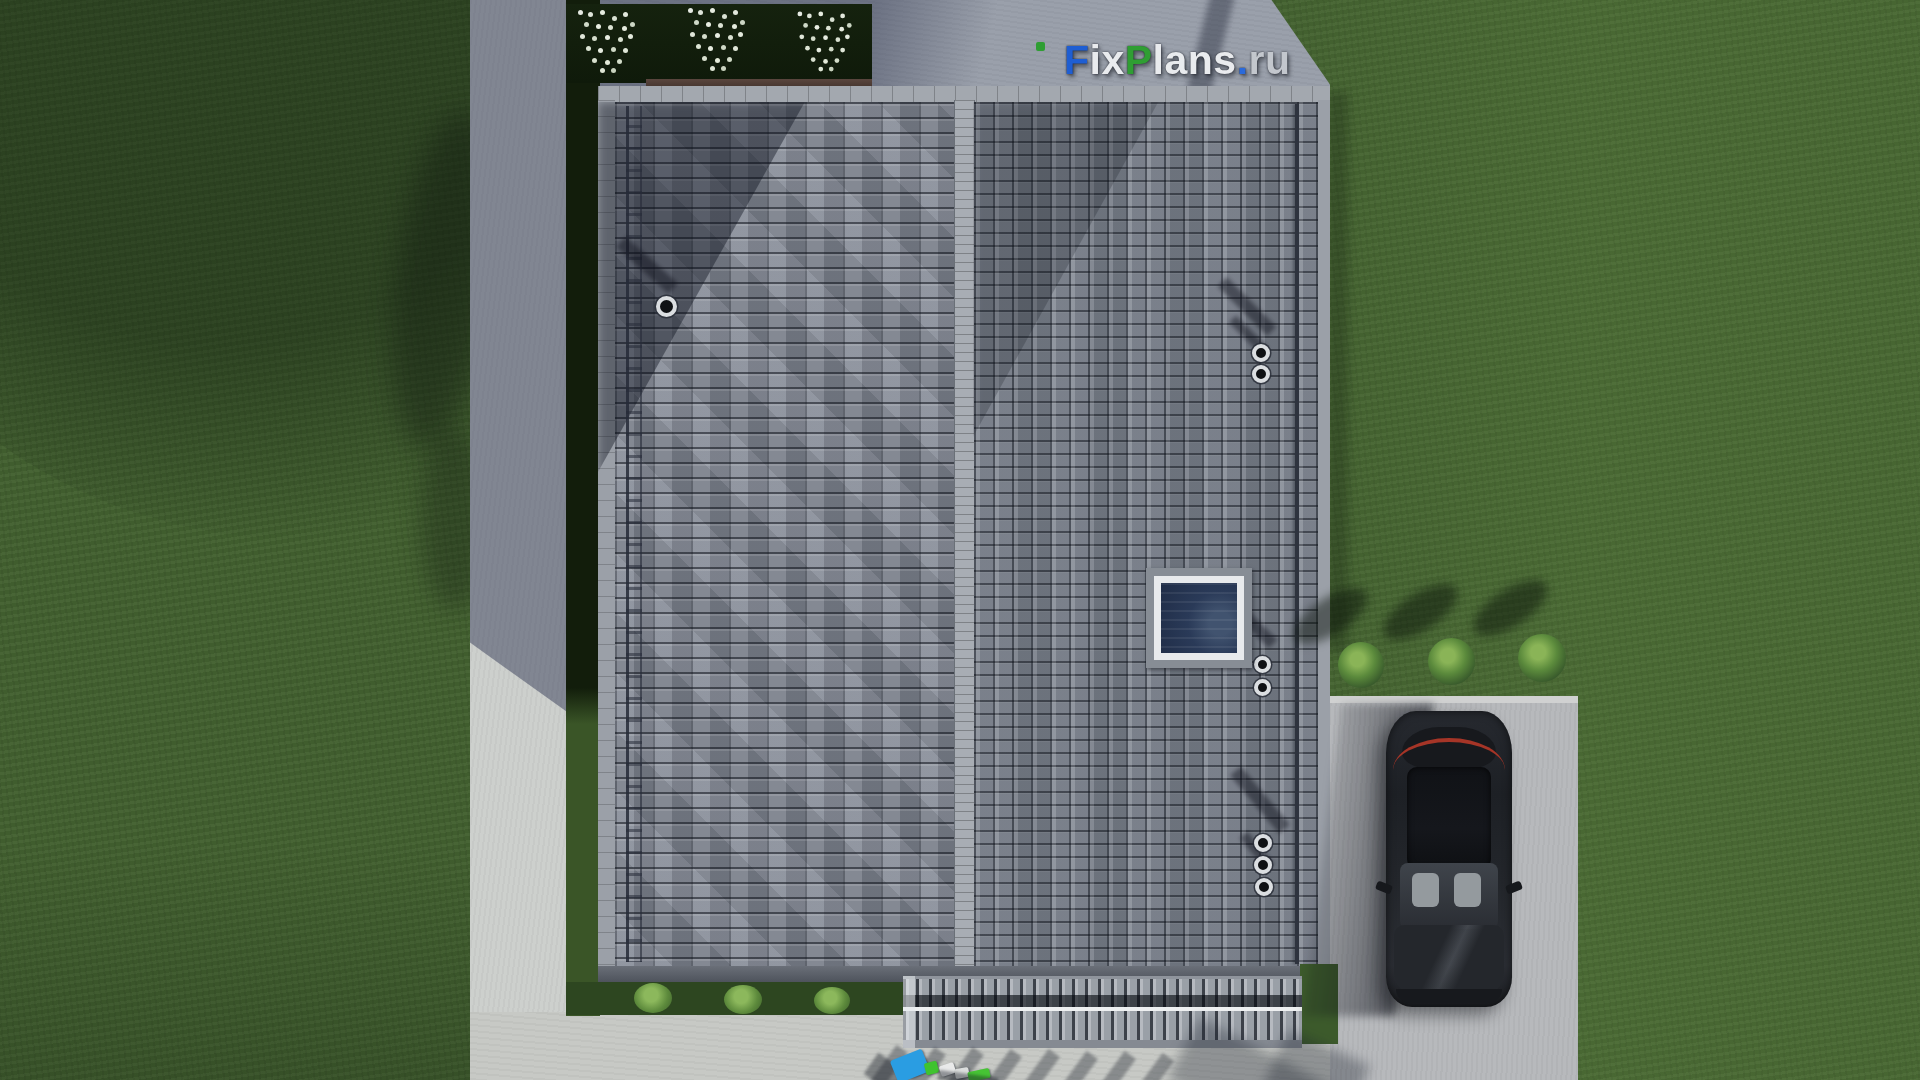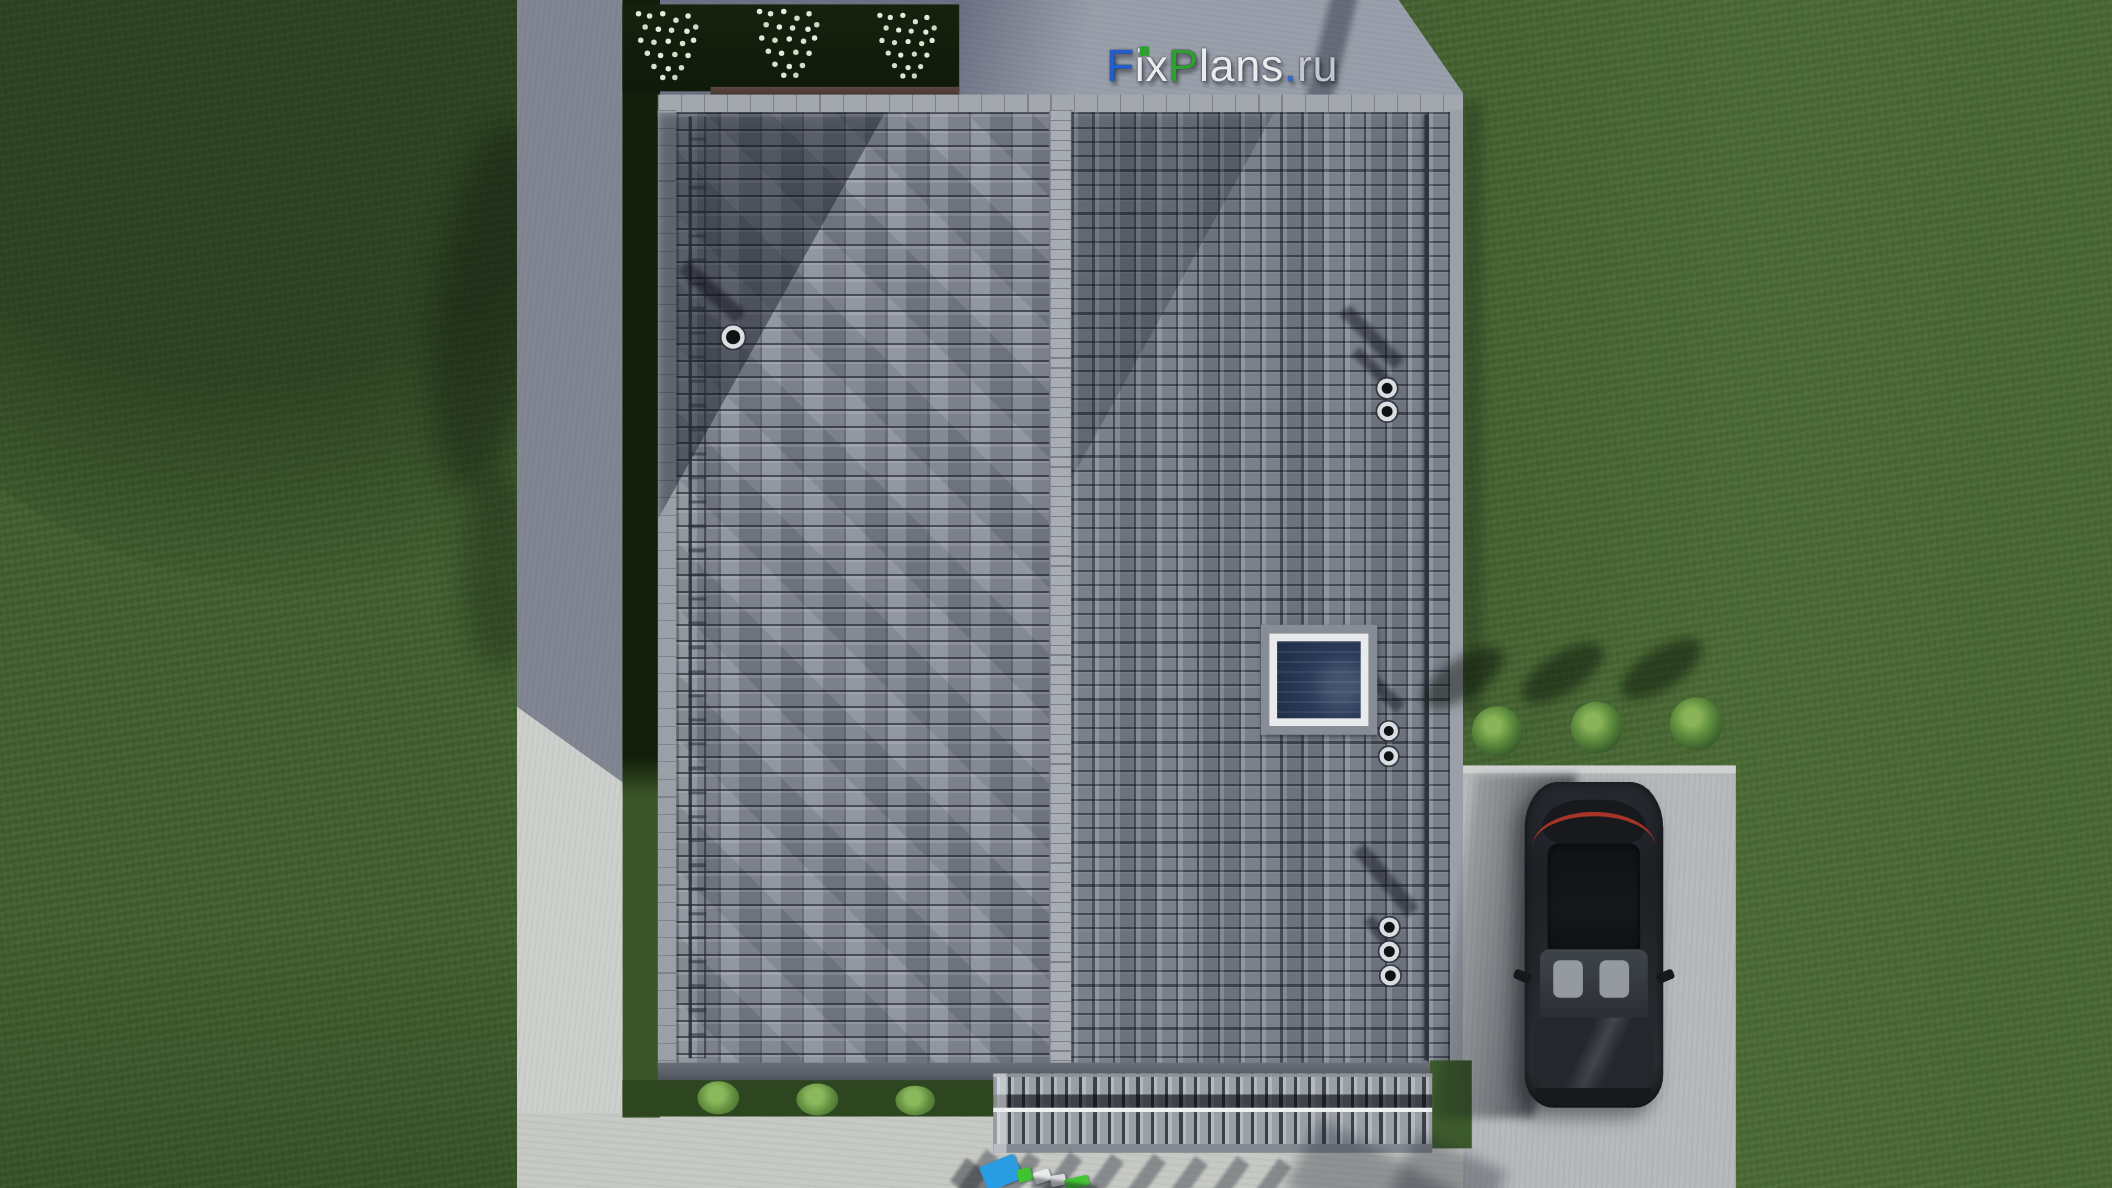--- a/index.html
+++ b/index.html
@@ -142,21 +142,21 @@
   .car-seat{width:27px;height:34px;border-radius:6px;background:#949a9e;}
   .car-seat-l{left:26px;top:162px;} .car-seat-r{left:68px;top:162px;}
   .car-mirror{width:16px;height:9px;border-radius:3px;background:#16181c;}
   .car-mirror-l{left:-10px;top:172px;transform:rotate(22deg);}
   .car-mirror-r{left:120px;top:172px;transform:rotate(-22deg);}
   .car-hood{left:8px;top:214px;width:110px;height:70px;border-radius:10px 10px 22px 22px;
     background:linear-gradient(115deg,#24272c 0 40%, rgba(190,200,210,.16) 52%, #24272c 64%);}
   .car-front{left:10px;top:278px;width:106px;height:14px;border-radius:0 0 20px 20px;background:#17191d;}
 
   
-  .watermark{left:1006px;top:37px;font-size:41px;font-weight:400;letter-spacing:.5px;
+  .watermark{left:1064px;top:37px;font-size:41px;font-weight:700;letter-spacing:.5px;
     text-shadow:0 0 2px rgba(15,18,26,.85), 2px 3px 4px rgba(15,18,26,.55);white-space:nowrap;}
   .seg-f{color:#1f5ed2;} .seg-ix{color:#e9ebee;} .seg-p{color:#2f9e33;}
   .seg-lans{color:#e9ebee;} .seg-dot{color:#2a6adb;} .seg-ru{color:#c3c7cd;}
   .logo-tittle{left:1036px;top:42px;width:9px;height:9px;background:#2f9e33;border-radius:2px;}
 </style>
 </head>
 <body>
 
 <div class="stage">
 

